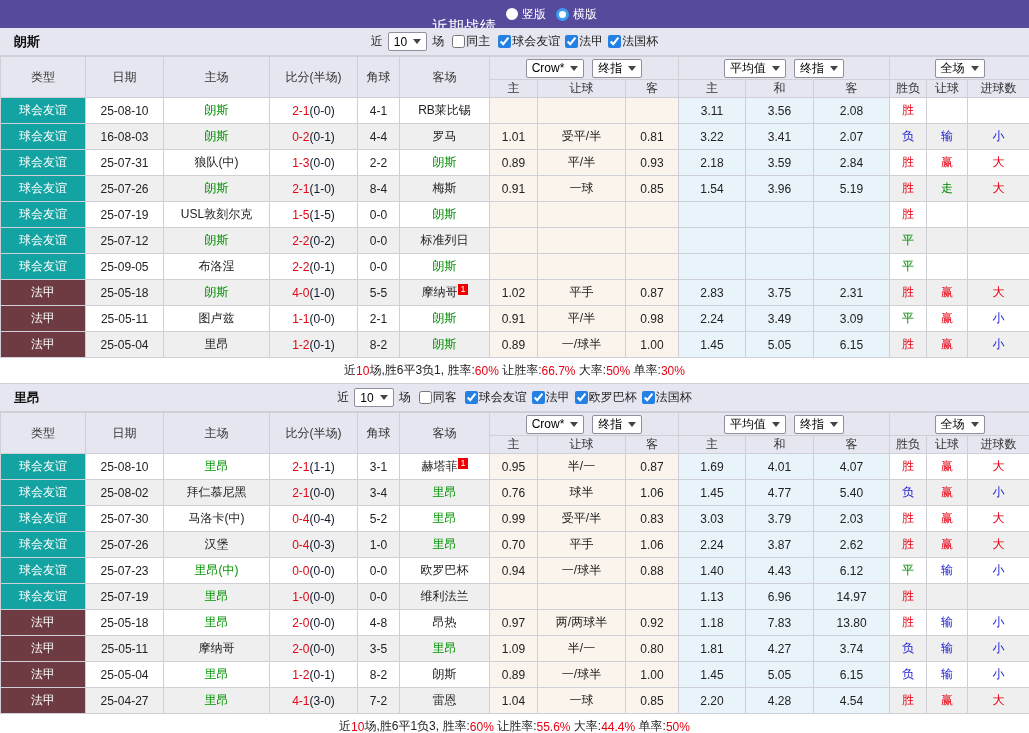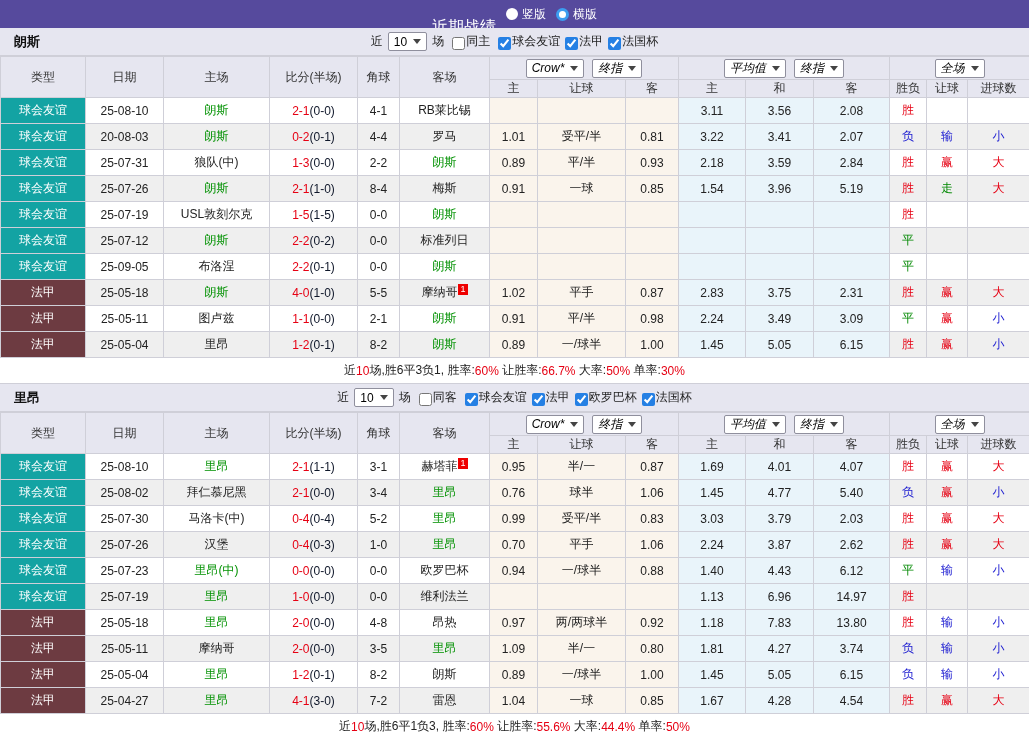--- a/index.html
+++ b/index.html
@@ -45,21 +45,21 @@
     font-weight:bold; font-size:13px; color:#111;
   }
   .filters {
     margin:0 auto;
     display:flex; align-items:center; gap:3px;
   }
   .filters input[type=checkbox] {
     width:13px; height:13px; margin:0 1px 0 5px;
     accent-color:#2580e4;
   }
-  .league { display:flex; align-items:flex-end; }
+  .league { display:flex; align-items:center; }
   
   .sel {
     display:inline-flex; align-items:center;
     background:#fff; border:1px solid #8f8f9d; border-radius:2px;
     height:19px; padding:0 5px; gap:6px; color:#000;
     margin:0 2px; cursor:default;
   }
   .sel .arr {
     width:0; height:0;
     border-left:4px solid transparent;
@@ -74,21 +74,21 @@
   }
   th, td {
     border:1px solid #cfcfd8;
     text-align:center; padding:0;
     overflow:hidden; white-space:nowrap;
     font-weight:normal;
   }
   thead th { background:#e6e6f0; color:#333; font-size:12px; }
   thead tr.grp-row th { height:23px; }
   thead tr.sub-row th { height:18px; }
-  th .selwrap { display:flex; justify-content:center; align-items:center; gap:4px;font-style:italic; }
+  th .selwrap { display:flex; justify-content:center; align-items:center; gap:4px; }
   tbody td { height:26px; font-size:12px; }
   tbody tr:nth-child(even) td:not(.c-odds):not(.c-avg):not(.c-type) { background:#efefef; }
   .c-odds { background:#faf4ec; }
   .c-avg  { background:#e9f4fa; }
   .c-type.friendly { background:#13a3a3; color:#fff; }
   .c-type.ligue1   { background:#6d3b41; color:#fff; }
   .score { color:#e60013; }
   .half  { color:#0f172a; }
   .tm.tg { color:#009100; }
   td.r, span.r { color:#e60013; }
@@ -239,21 +239,21 @@
     <td class="c-odds"></td>
     <td class="c-avg">3.11</td>
     <td class="c-avg">3.56</td>
     <td class="c-avg">2.08</td>
     <td class="c-res r">胜</td>
     <td class="c-res"></td>
     <td class="c-res"></td>
   </tr>
           <tr>
     <td class="c-type friendly">球会友谊</td>
-    <td class="c-date">20-08-03</td>
+    <td class="c-date">16-08-03</td>
     <td class="c-home"><span class="tm tg">朗斯</span></td>
     <td class="c-score"><span class="score">0-2</span><span class="half">(0-1)</span></td>
     <td class="c-corner">4-4</td>
     <td class="c-away"><span class="tm">罗马</span></td>
     <td class="c-odds">1.01</td>
     <td class="c-odds">受平/半</td>
     <td class="c-odds">0.81</td>
     <td class="c-avg">3.22</td>
     <td class="c-avg">3.41</td>
     <td class="c-avg">2.07</td>
@@ -674,21 +674,21 @@
           <tr>
     <td class="c-type ligue1">法甲</td>
     <td class="c-date">25-04-27</td>
     <td class="c-home"><span class="tm tg">里昂</span></td>
     <td class="c-score"><span class="score">4-1</span><span class="half">(3-0)</span></td>
     <td class="c-corner">7-2</td>
     <td class="c-away"><span class="tm">雷恩</span></td>
     <td class="c-odds">1.04</td>
     <td class="c-odds">一球</td>
     <td class="c-odds">0.85</td>
-    <td class="c-avg">1.67</td>
+    <td class="c-avg">2.20</td>
     <td class="c-avg">4.28</td>
     <td class="c-avg">4.54</td>
     <td class="c-res r">胜</td>
     <td class="c-res r">赢</td>
     <td class="c-res r">大</td>
   </tr>
         </tbody>
     </table>
     <div class="summary">
         <span>近</span>

